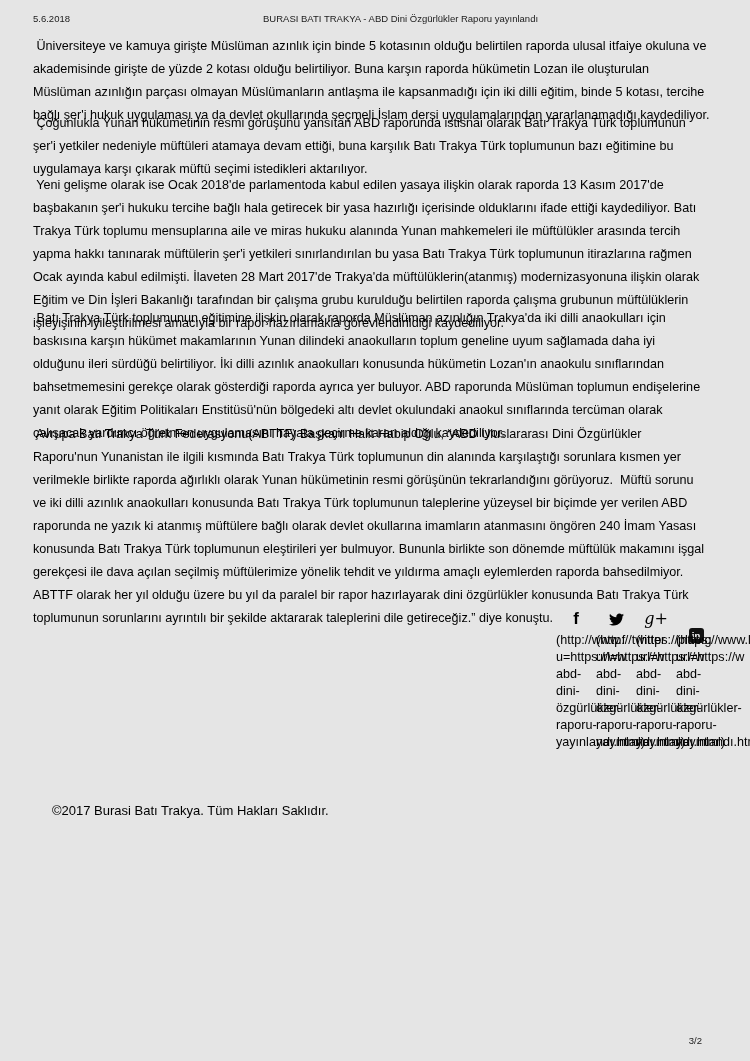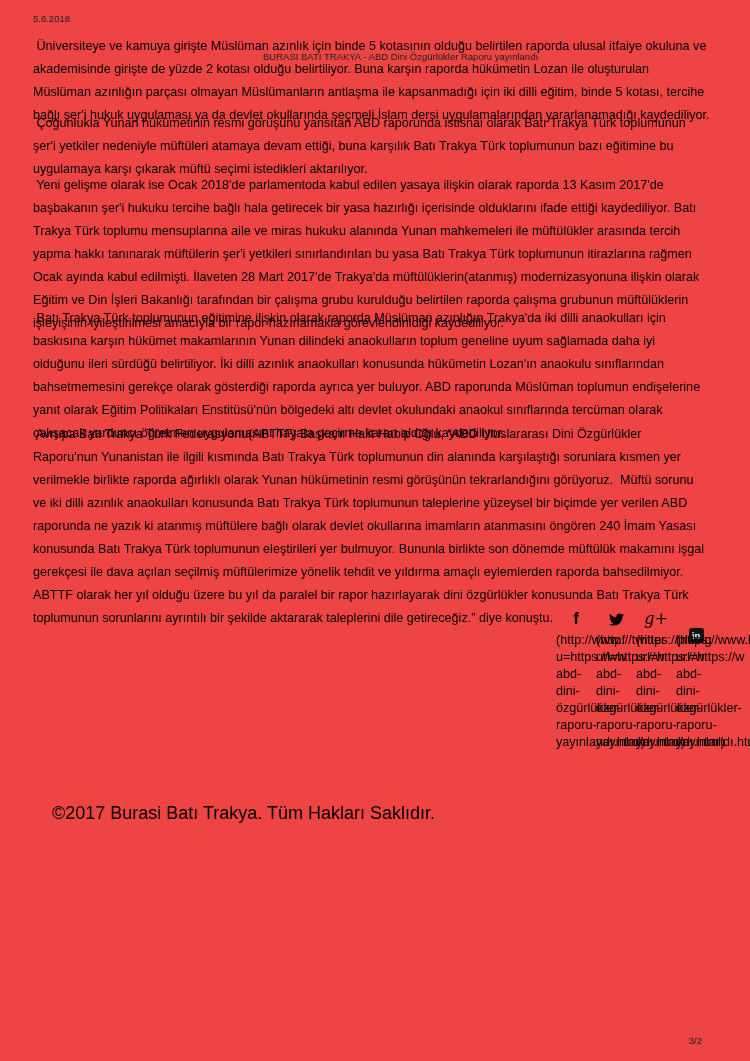--- a/index.html
+++ b/index.html
@@ -1,32 +1,32 @@
 <!DOCTYPE html>
 <html><head>
 <meta charset="utf-8">
 <style>
   html,body{margin:0;padding:0;background:#ffffff;}
   .page{
     position:relative;
     width:750px;
     height:1061px;
-    background:#ef4444;
+    background:#e5e5e5;
     font-family:"Liberation Sans", sans-serif;
     color:#000000;
     overflow:hidden;
   }
   
   .hdr-date{
     position:absolute;left:33px;top:13px;
     font-size:9.5px;color:#202020;
   }
   .hdr-title{
     position:absolute;left:263px;top:13px;
-    font-size:9.5px;color:#202020;white-space:pre;margin-top:38px;
+    font-size:9.5px;color:#202020;white-space:pre;
   }
   
   .para{
     position:absolute;left:33px;
     font-size:12.6px;line-height:23px;
     white-space:pre;color:#000000;
   }
   .p1{top:35px}
   .p2{top:112px}
   .p3{top:174px}
@@ -49,21 +49,21 @@
   }
   .scap{
     position:absolute;top:22px;left:0;width:40px;
     font-size:12.6px;line-height:17px;white-space:pre;
     overflow:visible;color:#000;
   }
   .social-wrap{position:absolute;top:610px;left:0;height:150px;width:750px;}
   
   .copyright{
     position:absolute;left:52px;top:803px;
-    font-size:18px;color:#000;
+    font-size:13px;color:#000;
   }
   
   .ftr-url{
     position:absolute;left:33px;top:1035px;
     font-size:9.5px;color:#202020;white-space:pre;
   }
   .ftr-page{
     position:absolute;right:48px;top:1035px;
     font-size:9.5px;color:#202020;
   }

